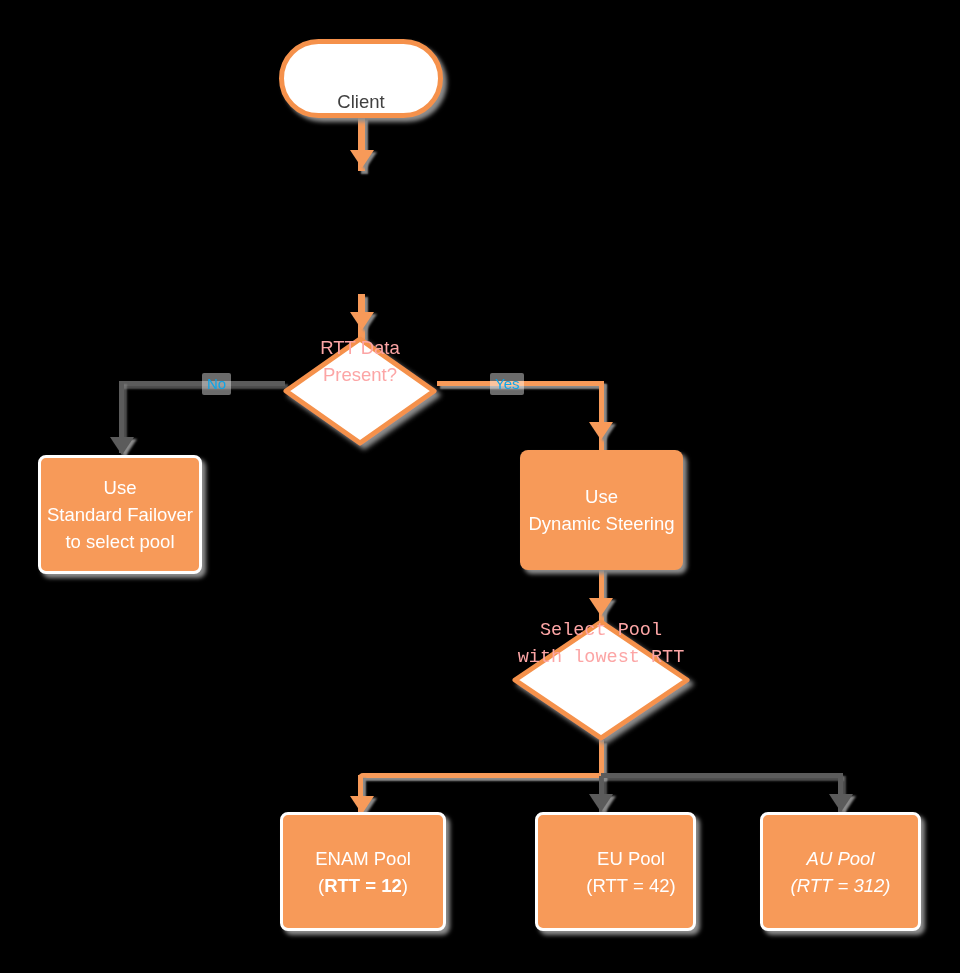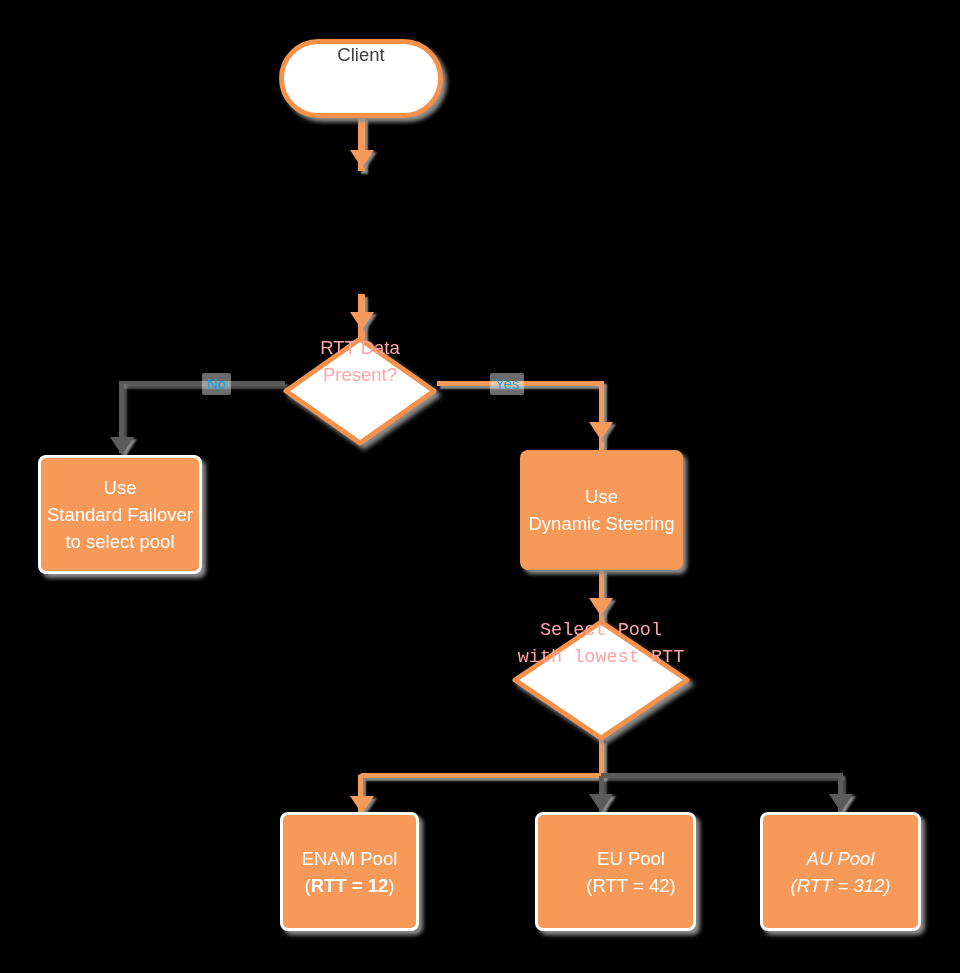--- a/index.html
+++ b/index.html
@@ -26,21 +26,21 @@
     box-sizing:border-box;
   }
   .box.white-border { border:3px solid #ffffff; }
 
   .stadium {
     position:absolute;
     background:#ffffff;
     border:5px solid #F5914B;
     border-radius:42px;
     color:#404040;
-    display:flex; justify-content:center; align-items:flex-start;
+    display:flex; justify-content:center; align-items:flex-end;
     font-size:18.5px;
     box-shadow:4px 4px 4px #8e8e8e;
     box-sizing:border-box;
   }
 
   .diamond-svg { position:absolute; overflow:visible; }
   .diamond-label {
     position:absolute;
     color:#fca5a5;
     font-size:18.5px; line-height:27px;
@@ -142,21 +142,21 @@
   </div>
 
   <svg class="diamond-svg" style="left:510px; top:617px;" width="182" height="126">
     <polygon points="91,5 177,63 91,121 5,63" fill="#ffffff" stroke="#F5914B" stroke-width="5" stroke-linejoin="round" filter="url(#ds1)"></polygon>
   </svg>
   <div class="diamond-label" style="left:510px; top:617px; width:182px; height:126px;font-family:Liberation Mono, monospace;">
     <div>Select Pool</div>
     <div>with lowest RTT</div>
   </div>
 
-  <div class="box white-border" style="left:280px; top:812px; width:139px; height:119px;">
+  <div class="box white-border" style="left:280px; top:812px; width:166px; height:119px;">
     <div>ENAM Pool</div>
     <div><span>(</span><span class="bold">RTT = 12</span><span>)</span></div>
   </div>
 
   <div class="box white-border" style="left:535px; top:812px; width:161px; height:119px;padding-left:31px;">
     <div>EU Pool</div>
     <div>(RTT = 42)</div>
   </div>
 
   <div class="box white-border" style="left:760px; top:812px; width:161px; height:119px;font-style:italic;">

